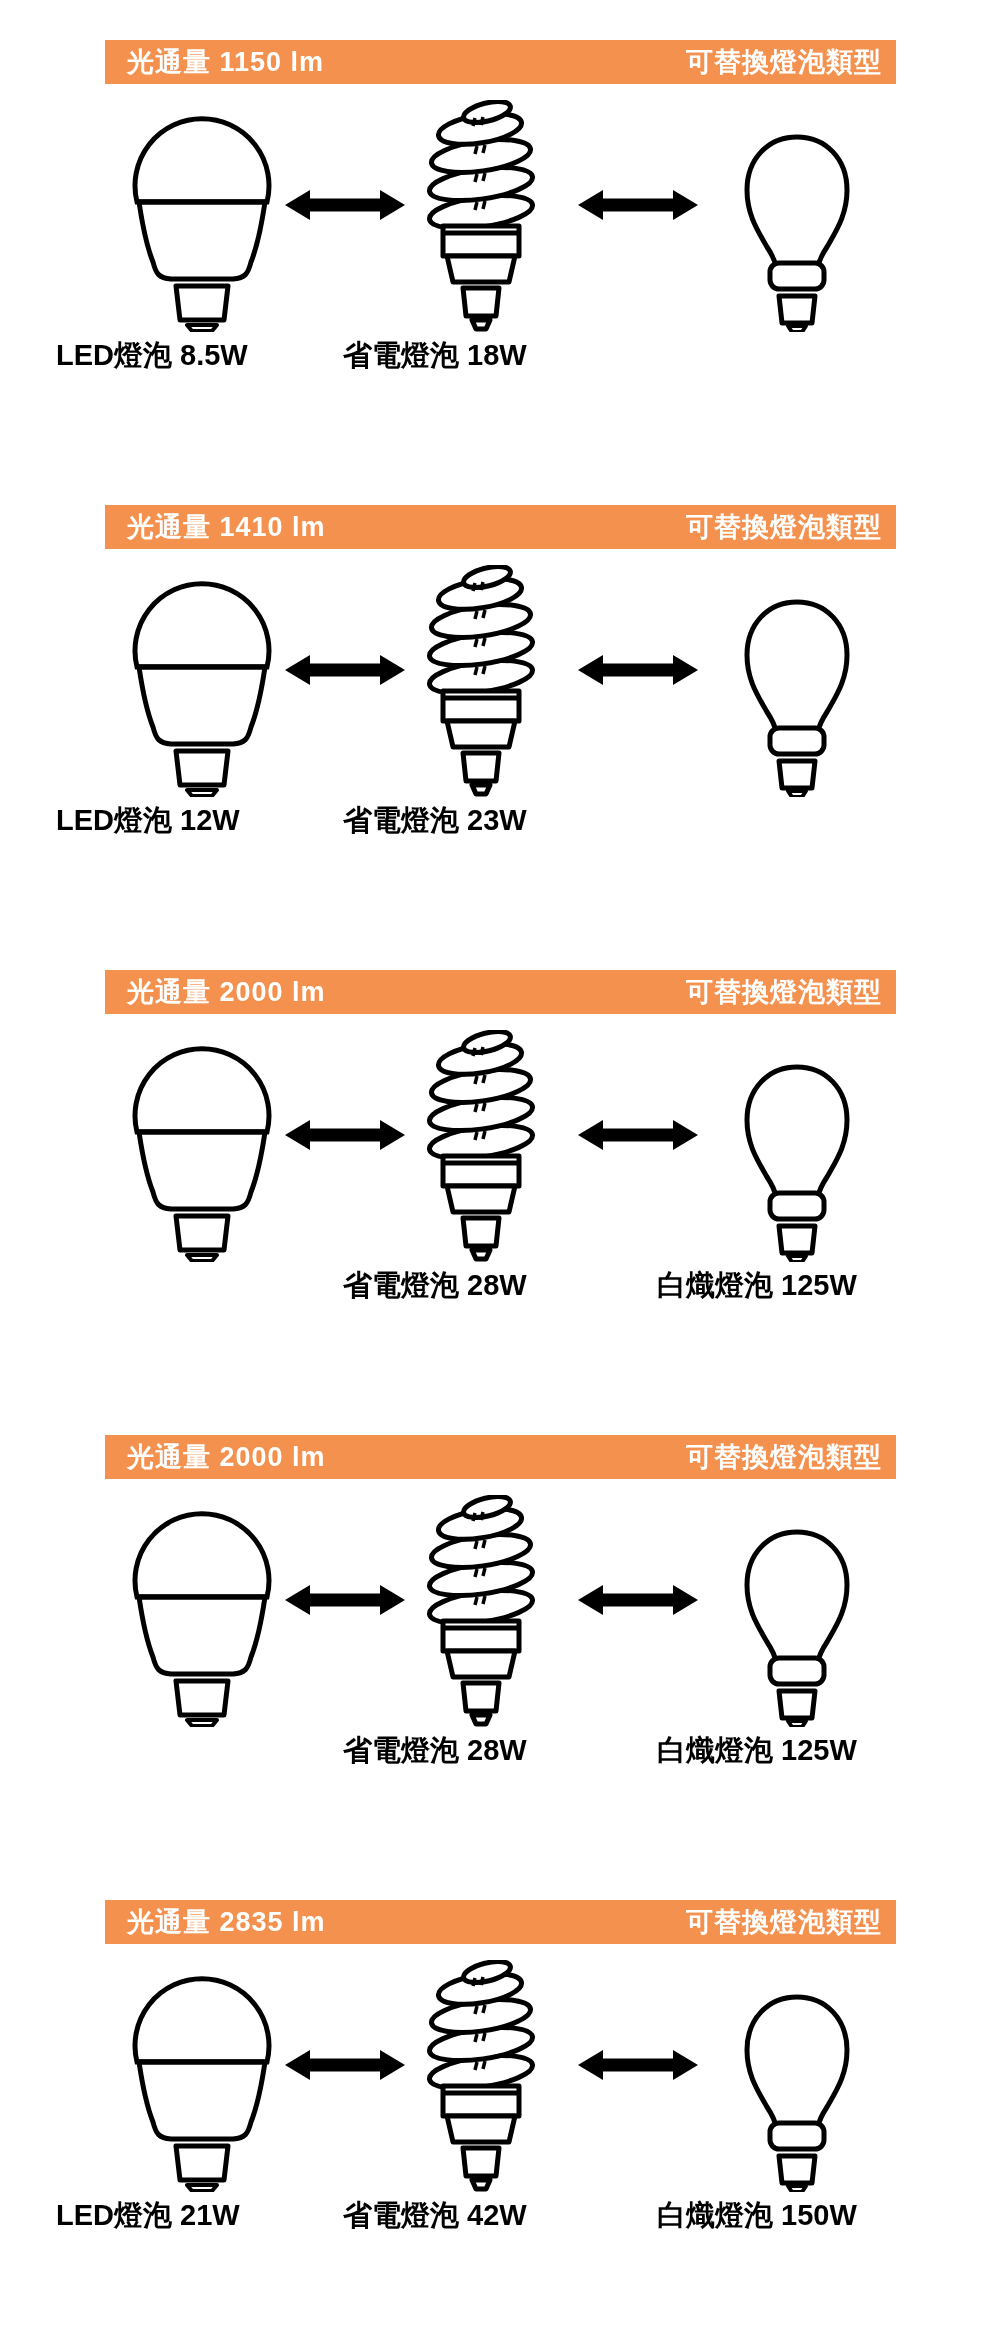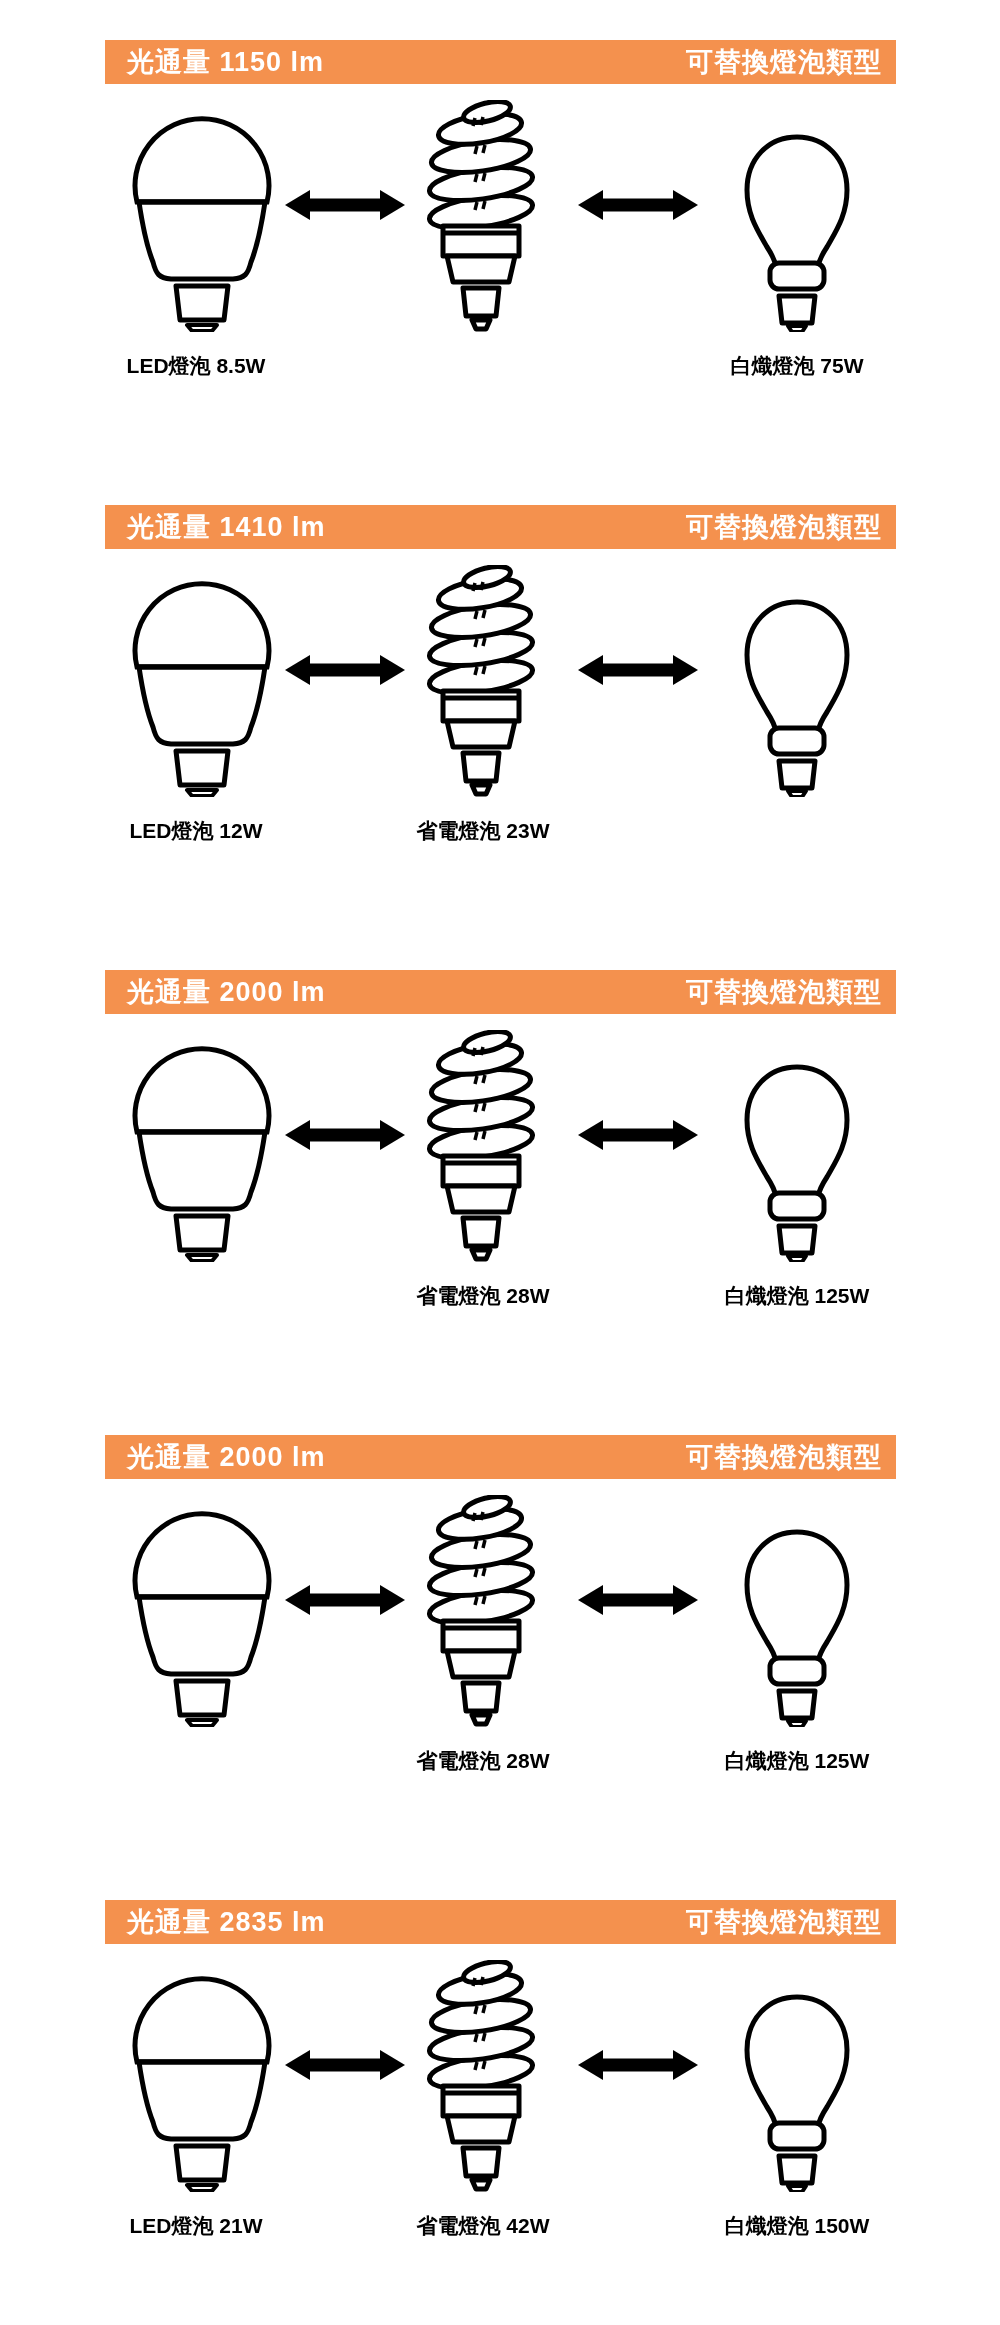--- a/index.html
+++ b/index.html
@@ -39,24 +39,23 @@
     position: absolute;
     color: var(--outline, #000);
   }
   .bulb-led  { left: 129px; top: 86px;  width: 146px; height: 218px; }
   .bulb-cfl  { left: 425px; top: 72px;  width: 112px; height: 232px; }
   .bulb-inc  { left: 735px; top: 104px; width: 124px; height: 200px; }
   .arrow-1   { left: 283px; top: 158px; width: 124px; height: 38px; }
   .arrow-2   { left: 576px; top: 158px; width: 124px; height: 38px; }
   .lbl {
     position: absolute;
-    top: 324px;
+    top: 308px;
     width: 280px;
-    text-align: center;
-    font-size: 21px;
+    font-size: 29px;
     font-weight: bold;
     color: var(--label-text, #000);
     white-space: nowrap;
   }
   .lbl-led { left: 56px; }
   .lbl-cfl { left: 343px; }
   .lbl-inc { left: 657px; }
   .defs-holder { position: absolute; width: 0; height: 0; overflow: hidden; }
 </style>
 </head>
@@ -128,21 +127,21 @@
   <svg class="bulb bulb-cfl">
       <use href="#sym-cfl"></use>
     </svg>
   <svg class="arrow arrow-2">
       <use href="#sym-arrow"></use>
     </svg>
   <svg class="bulb bulb-inc">
       <use href="#sym-inc"></use>
     </svg>
   <div class="lbl lbl-led">LED燈泡 8.5W</div>
-  <div class="lbl lbl-inc">白熾燈泡 75W</div>
+  <div class="lbl lbl-cfl">省電燈泡 18W</div>
 </section>
 
 <section class="panel">
   <div class="bar">
     <span>光通量 1410 lm</span>
     <span>可替換燈泡類型</span>
   </div>
   <svg class="bulb bulb-led">
       <use href="#sym-led"></use>
     </svg>

